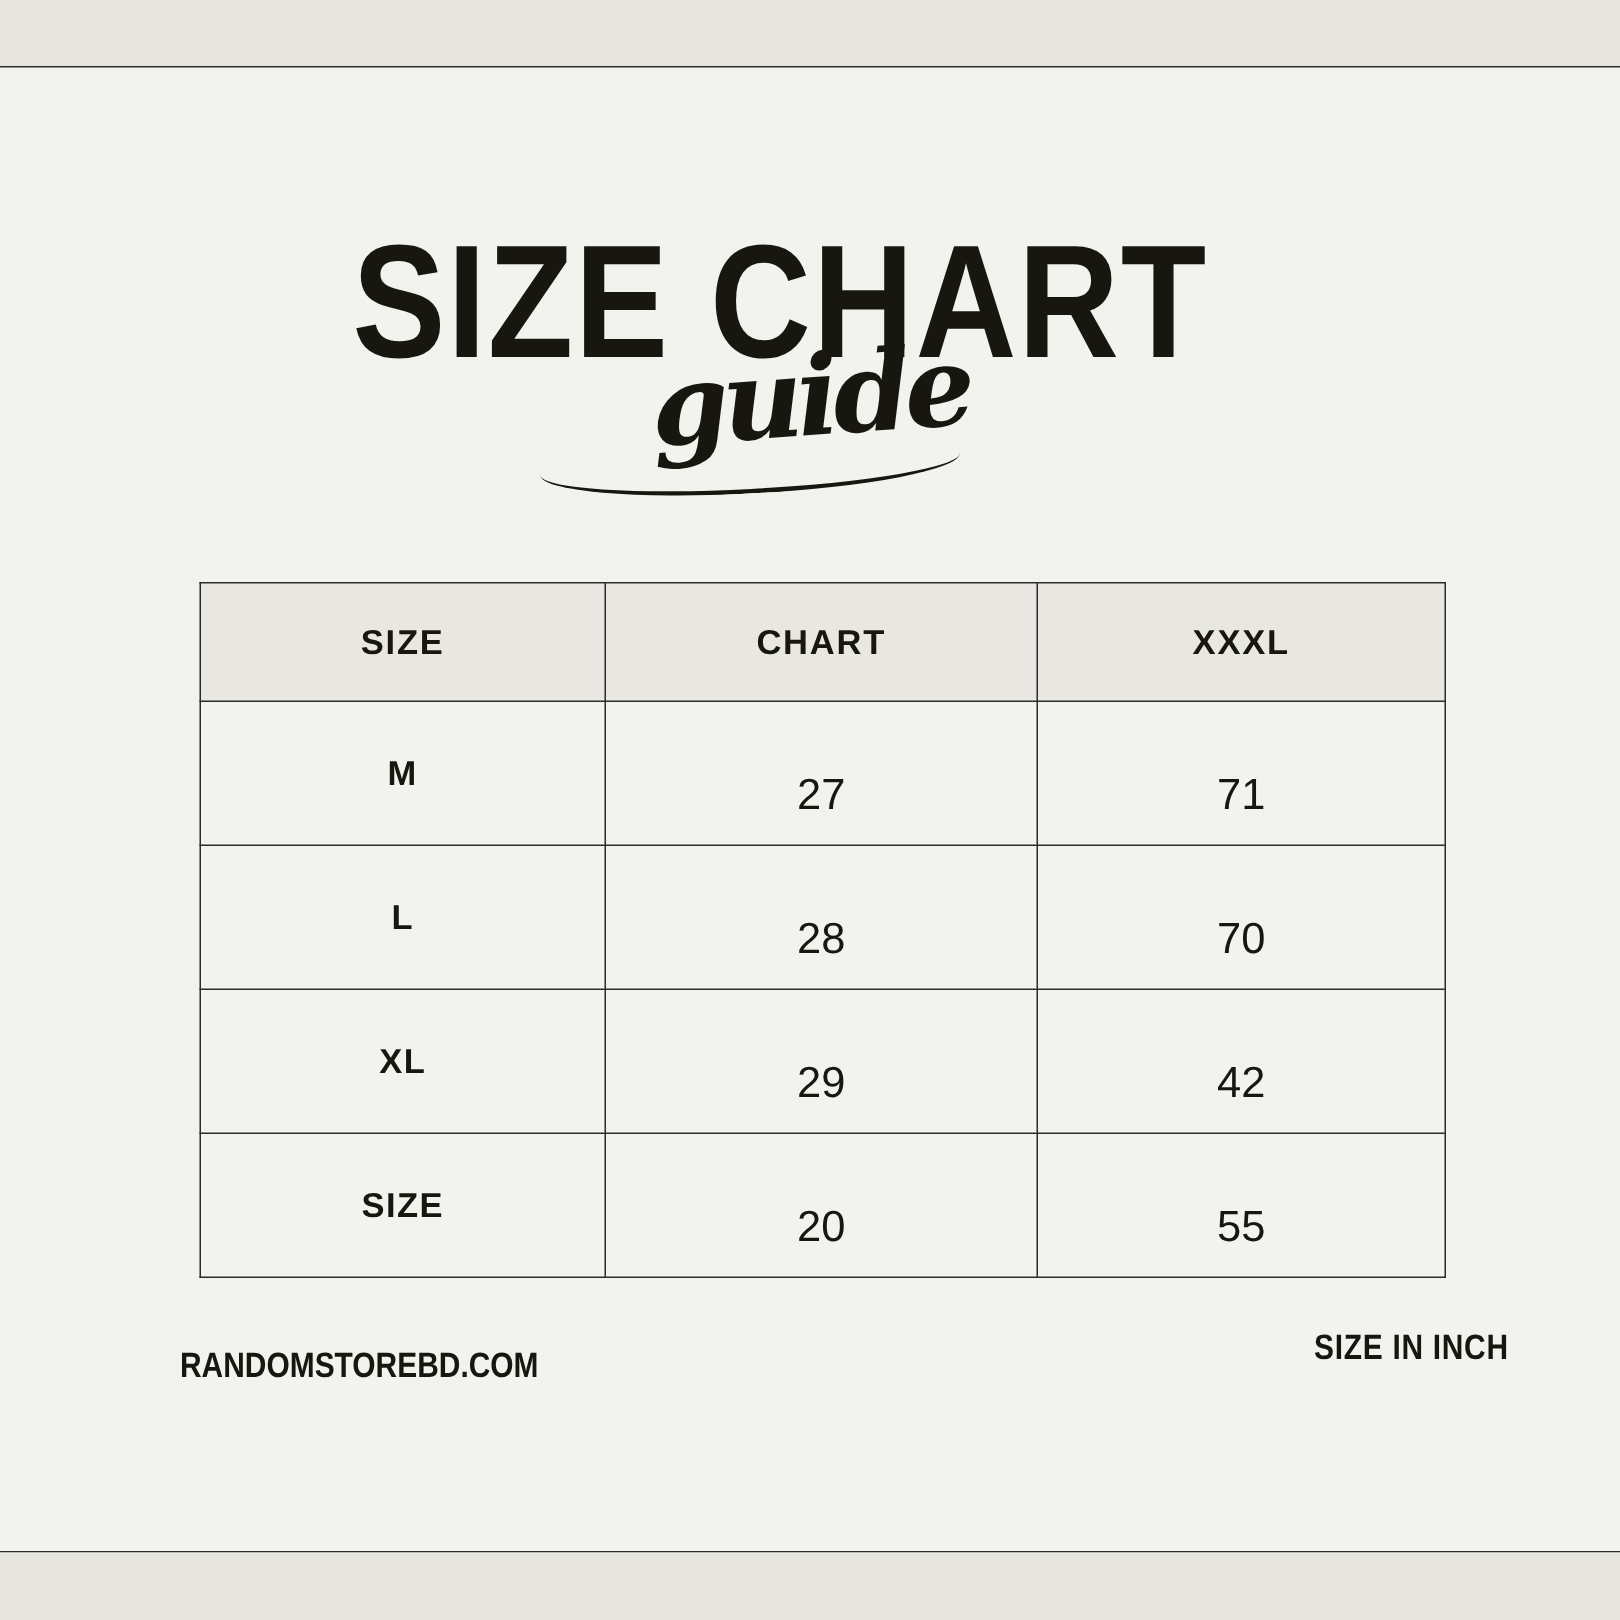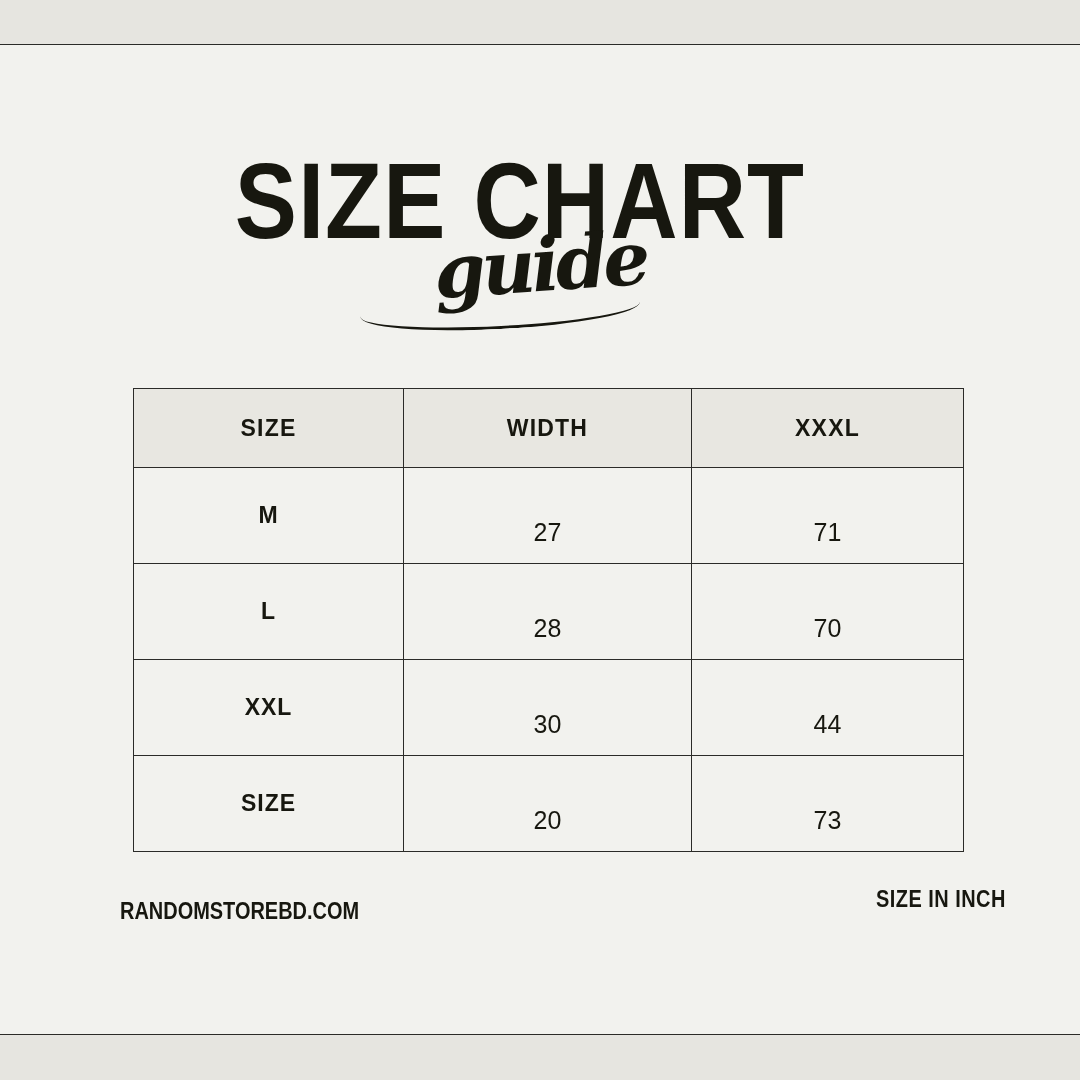--- a/index.html
+++ b/index.html
@@ -110,21 +110,21 @@
   table.size-table tbody td {
     height: 78px;
     background: #f2f2ee;
   }
   td.col-size {
     font-size: 23px;
     font-weight: bold;
     letter-spacing: 1px;
   }
   td.col-val {
-    font-size: 25px;
+    font-size: 29px;
     font-weight: normal;
     vertical-align: bottom;
     padding-bottom: 16px;
   }
   col.c1 { width: 270px; }
   col.c2 { width: 288px; }
   col.c3 { width: 272px; }
 
   
   .footer-left {
@@ -169,44 +169,44 @@
   <div class="table-wrap">
     <table class="size-table">
       <colgroup>
         <col class="c1">
           <col class="c2">
           <col class="c3">
       </colgroup>
       <thead>
         <tr>
           <th>SIZE</th>
-          <th>WIDTH</th>
+          <th>CHART</th>
           <th>XXXL</th>
         </tr>
       </thead>
       <tbody>
         <tr>
           <td class="col-size">M</td>
           <td class="col-val">27</td>
           <td class="col-val">71</td>
         </tr>
         <tr>
           <td class="col-size">L</td>
           <td class="col-val">28</td>
           <td class="col-val">70</td>
         </tr>
         <tr>
-          <td class="col-size">XXL</td>
-          <td class="col-val">30</td>
-          <td class="col-val">44</td>
+          <td class="col-size">XL</td>
+          <td class="col-val">29</td>
+          <td class="col-val">42</td>
         </tr>
         <tr>
           <td class="col-size">SIZE</td>
           <td class="col-val">20</td>
-          <td class="col-val">73</td>
+          <td class="col-val">55</td>
         </tr>
       </tbody>
     </table>
   </div>
 
   <div class="footer-left">RANDOMSTOREBD.COM</div>
   <div class="footer-right">SIZE IN INCH</div>
 
   <div class="edge-line edge-bottom"></div>
   <div class="band band-bottom"></div>

